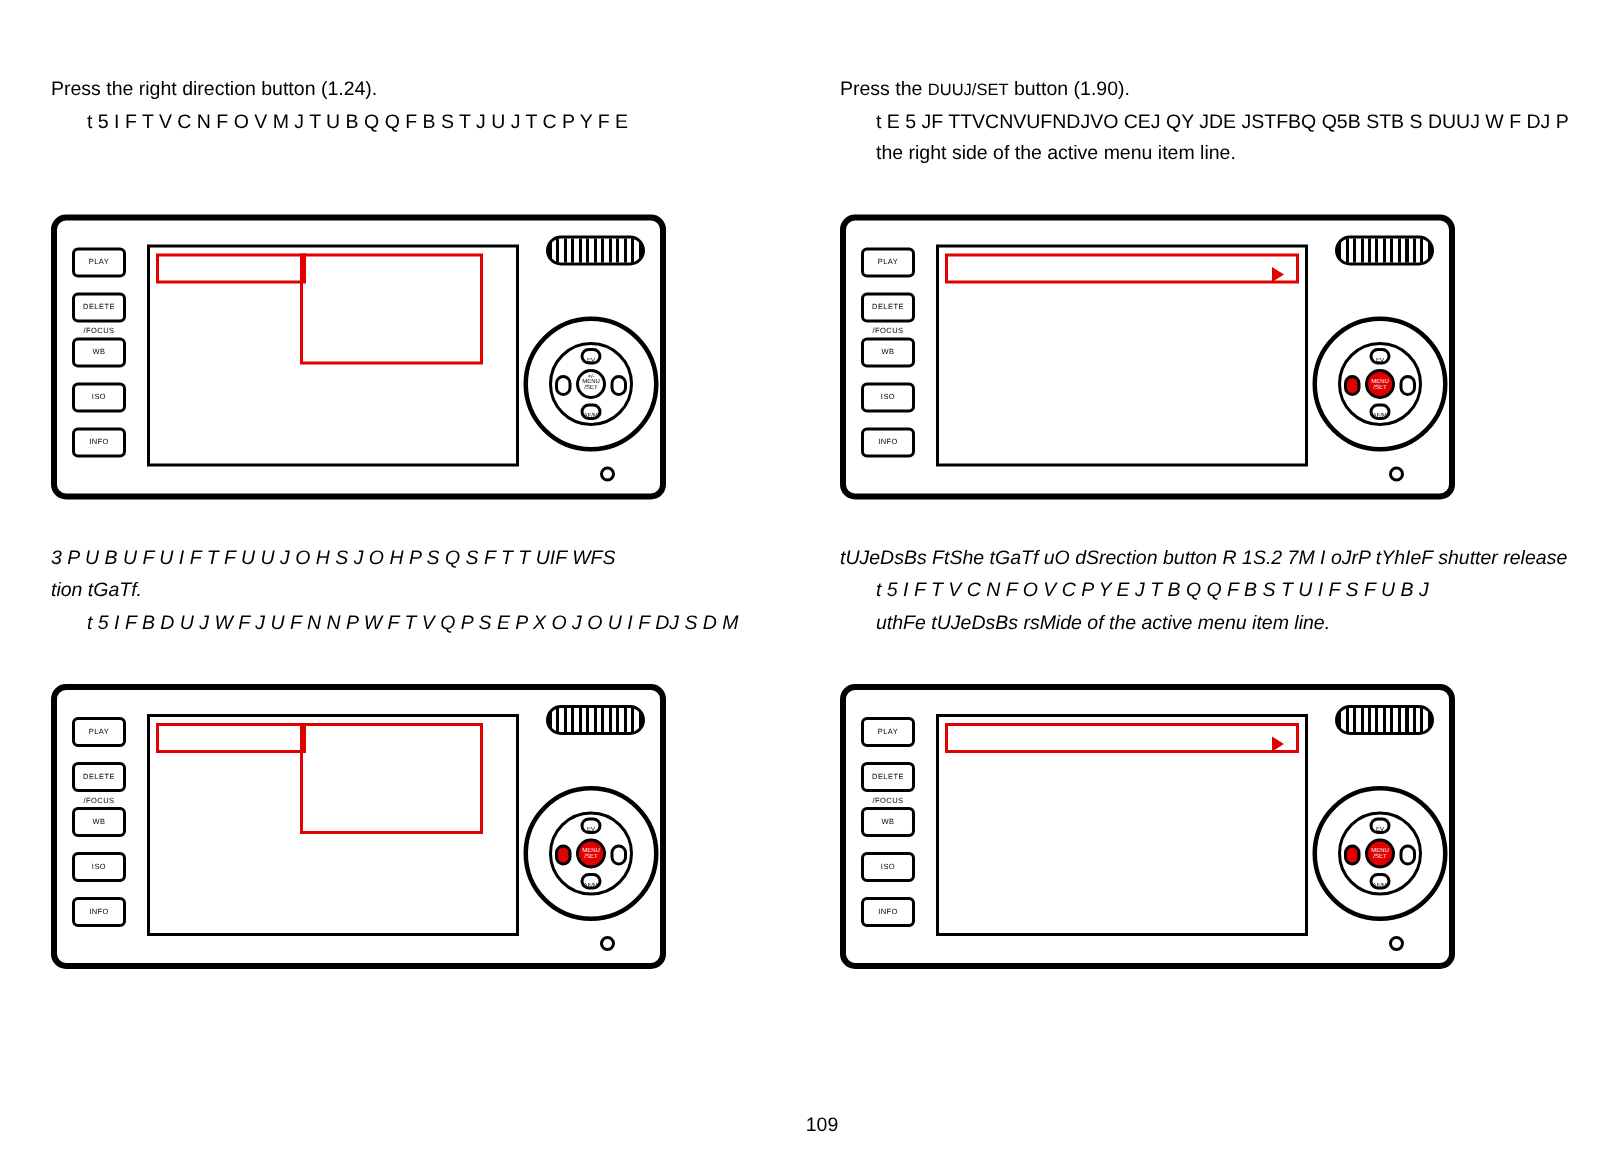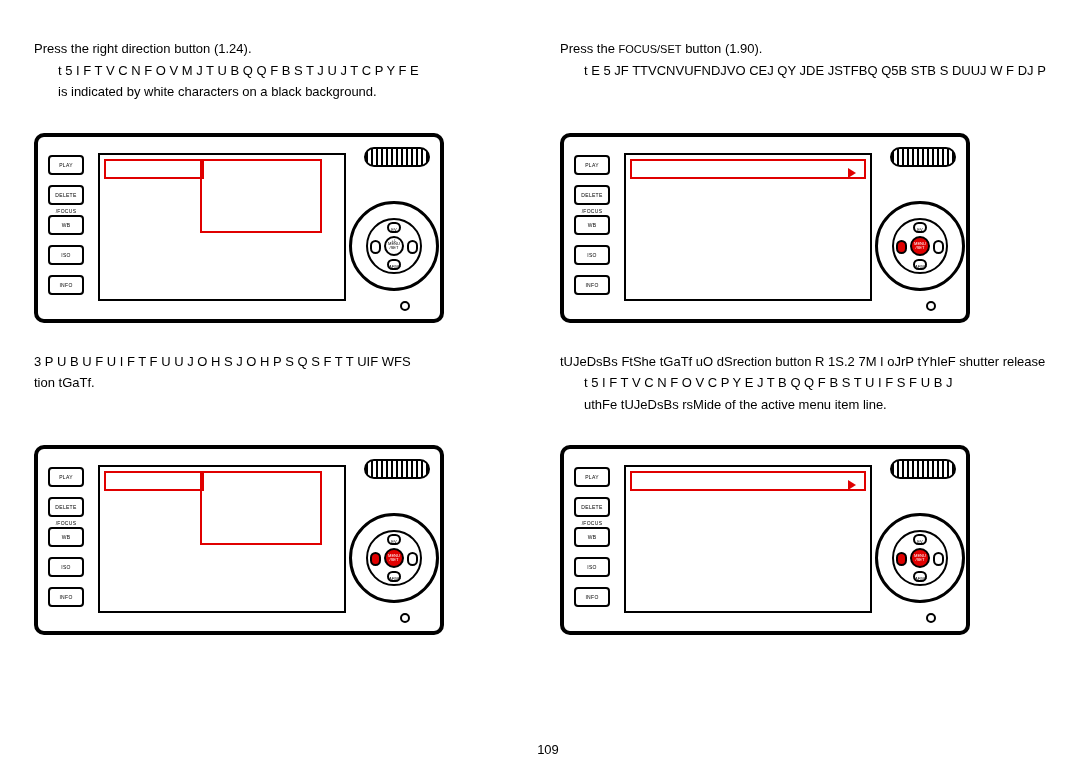--- a/index.html
+++ b/index.html
@@ -9,21 +9,21 @@
     padding: 0;
     background: #fff;
     width: 1080px;
     height: 775px;
     position: relative;
   }
   .page {
     position: relative;
     width: 1080px;
     height: 775px;
-    padding: 40px 34px 0 34px;
+    padding: 50px 34px 0 34px;
     box-sizing: border-box;
   }
   .two-col {
     display: flex;
     flex-direction: row;
     gap: 40px;
     margin-bottom: 18px;
   }
   .col {
     flex: 1;
@@ -204,29 +204,29 @@
 </style>
 </head>
 <body>
 
 <div class="page">
 
   <div class="two-col">
     <div class="col">
       <p class="line">Press the right direction button (1.24).</p>
       <p class="line indent bullet">5 I F   T V C N F O V   M J T U   B Q Q F B S T    J U   J T   C P Y F E</p>
-      <p class="line indent">is indicated by white characters on a black background.</p>
     </div>
     <div class="col">
       <p class="line">
         <span>Press the</span>
-        <span style="font-size:11px;">FOCUS/SET</span>
+        <span style="font-size:11px;">DUUJ/SET</span>
         <span>button (1.90).</span>
       </p>
       <p class="line indent bullet">E 5 JF TTVCNVUFNDJVO CEJ QY JDE JSTFBQ Q5B STB S DUUJ W F DJ PUF N</p>
+      <p class="line indent">the right side of the active menu item line.</p>
     </div>
   </div>
 
   <div class="two-col">
     <div class="col">
       <div class="camera">
         <div class="side-btns">
           <div class="side-btn">PLAY</div>
           <div class="side-btn">DELETE /FOCUS</div>
           <div class="side-btn">WB</div>
@@ -272,24 +272,25 @@
             <div class="seg left"></div>
             <div class="seg right"></div>
             <div class="center">MENU /SET</div>
           </div>
         </div>
         <div class="dot"></div>
       </div>
     </div>
   </div>
 
-  <div class="two-col" style="margin-top:30px;">
+  <div class="two-col" style="margin-top:30px;font-style:italic;">
     <div class="col">
       <p class="line">3 P U B U F   U I F   T F U U J O H   S J O H                P S   Q S F T T  UIF   WFS</p>
       <p class="line">tion tGaTf.</p>
+      <p class="line indent bullet">5 I F   B D U J W F   J U F N   N P W F T   V Q   P S   E P X O   J O    U I F  DJ S D M</p>
     </div>
     <div class="col">
       <p class="line">tUJeDsBs FtShe  tGaTf uO dSrection button R 1S.2 7M I oJrP  tYhIeF shutter release E b J 8SUFE o D n  (1.8).</p>
       <p class="line indent bullet">5 I F   T V C N F O V   C P Y   E J T B Q Q F B S T    U I F   S F U B J</p>
       <p class="line indent">uthFe  tUJeDsBs rsMide of the active menu item line.</p>
     </div>
   </div>
 
   <div class="two-col">
     <div class="col">

